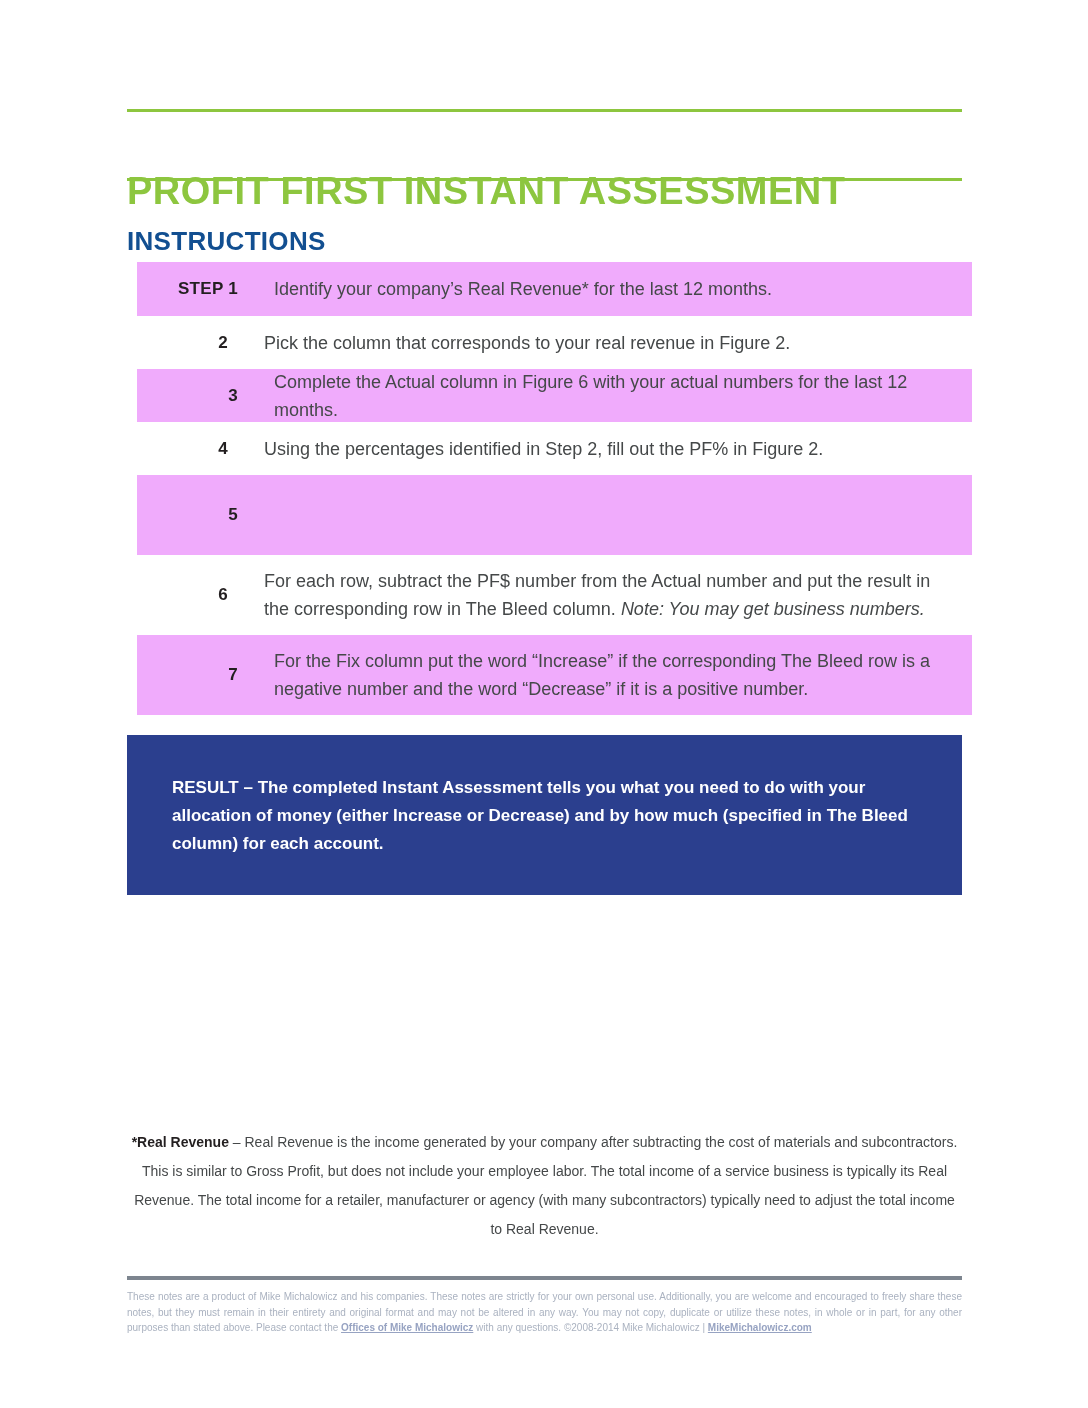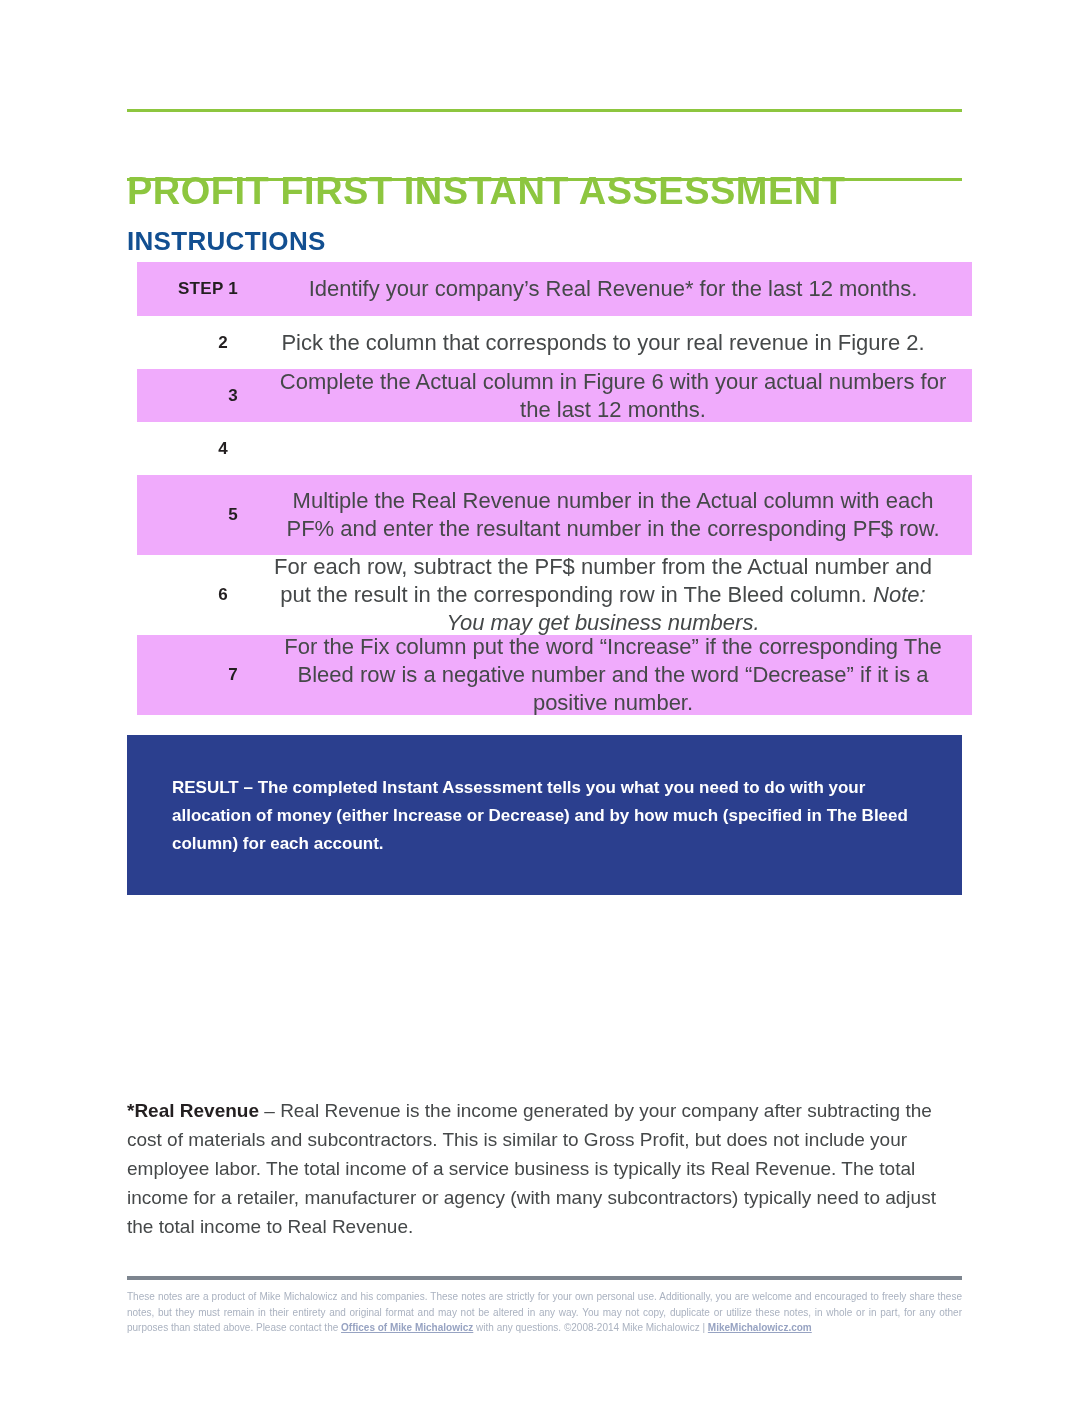--- a/index.html
+++ b/index.html
@@ -34,34 +34,34 @@
   .step-row.gray { background: #f0abfc; margin-left: 10px; }
   .step-row.h-single { height: 53px; }
   .step-row.h-double { height: 80px; }
   .step-row.first { height: 54px; }
   .step-label {
     width: 101px; flex: 0 0 101px; text-align: right;
     font-size: 17px; font-weight: 700; color: #231f20; letter-spacing: 0.3px;
   }
   .step-text {
     margin-left: 36px; width: 678px;
-    font-size: 22px; color: #454849; line-height: 28px; text-align: center;
+    font-size: 18px; color: #454849; line-height: 28px;
   }
   .step-text em { font-style: italic; }
 
   .result-box {
     position: absolute; left: 0; top: 735px; width: 835px; height: 160px;
     background: #2b3f8e; color: #ffffff;
     padding: 39px 26px 0 45px;
     font-size: 17px; font-weight: 700; line-height: 28px;
   }
 
   .footnote {
-    position: absolute; left: 0; top: 1096px; width: 835px;
-    font-size: 19px; color: #454849; line-height: 29px;
+    position: absolute; left: 0; top: 1128px; width: 835px;
+    font-size: 14px; color: #454849; line-height: 29px; text-align: center;
   }
   .footnote strong { font-weight: 700; color: #231f20; }
 
   .footer-divider {
     position: absolute; left: 0; top: 1276px; width: 835px; height: 4px;
     background: #7d858f;
   }
   .footer-legal {
     position: absolute; left: 0; top: 1289px; width: 835px;
     font-size: 10px; line-height: 15.5px; color: #aab2c0;
@@ -95,25 +95,25 @@
         <div class="step-text"><span>Pick the column that corresponds to your real revenue in Figure 2.</span></div>
       </div>
 
       <div class="step-row gray h-single">
         <div class="step-label">3</div>
         <div class="step-text"><span>Complete the Actual column in Figure 6 with your actual numbers for the last 12 months.</span></div>
       </div>
 
       <div class="step-row h-single">
         <div class="step-label">4</div>
+        <div class="step-text"><span>Using the percentages identified in Step 2, fill out the PF% in Figure 2.</span></div>
       </div>
 
       <div class="step-row gray h-double">
         <div class="step-label">5</div>
-        <div class="step-text"><span>Multiple the Real Revenue number in the Actual column with each PF% and enter the resultant number in the corresponding PF$ row.</span></div>
       </div>
 
       <div class="step-row h-double">
         <div class="step-label">6</div>
         <div class="step-text"><span>For each row, subtract the PF$ number from the Actual number and put the result in the corresponding row in The Bleed column. </span><em>Note: You may get business numbers.</em></div>
       </div>
 
       <div class="step-row gray h-double">
         <div class="step-label">7</div>
         <div class="step-text"><span>For the Fix column put the word “Increase” if the corresponding The Bleed row is a negative number and the word “Decrease” if it is a positive number.</span></div>

